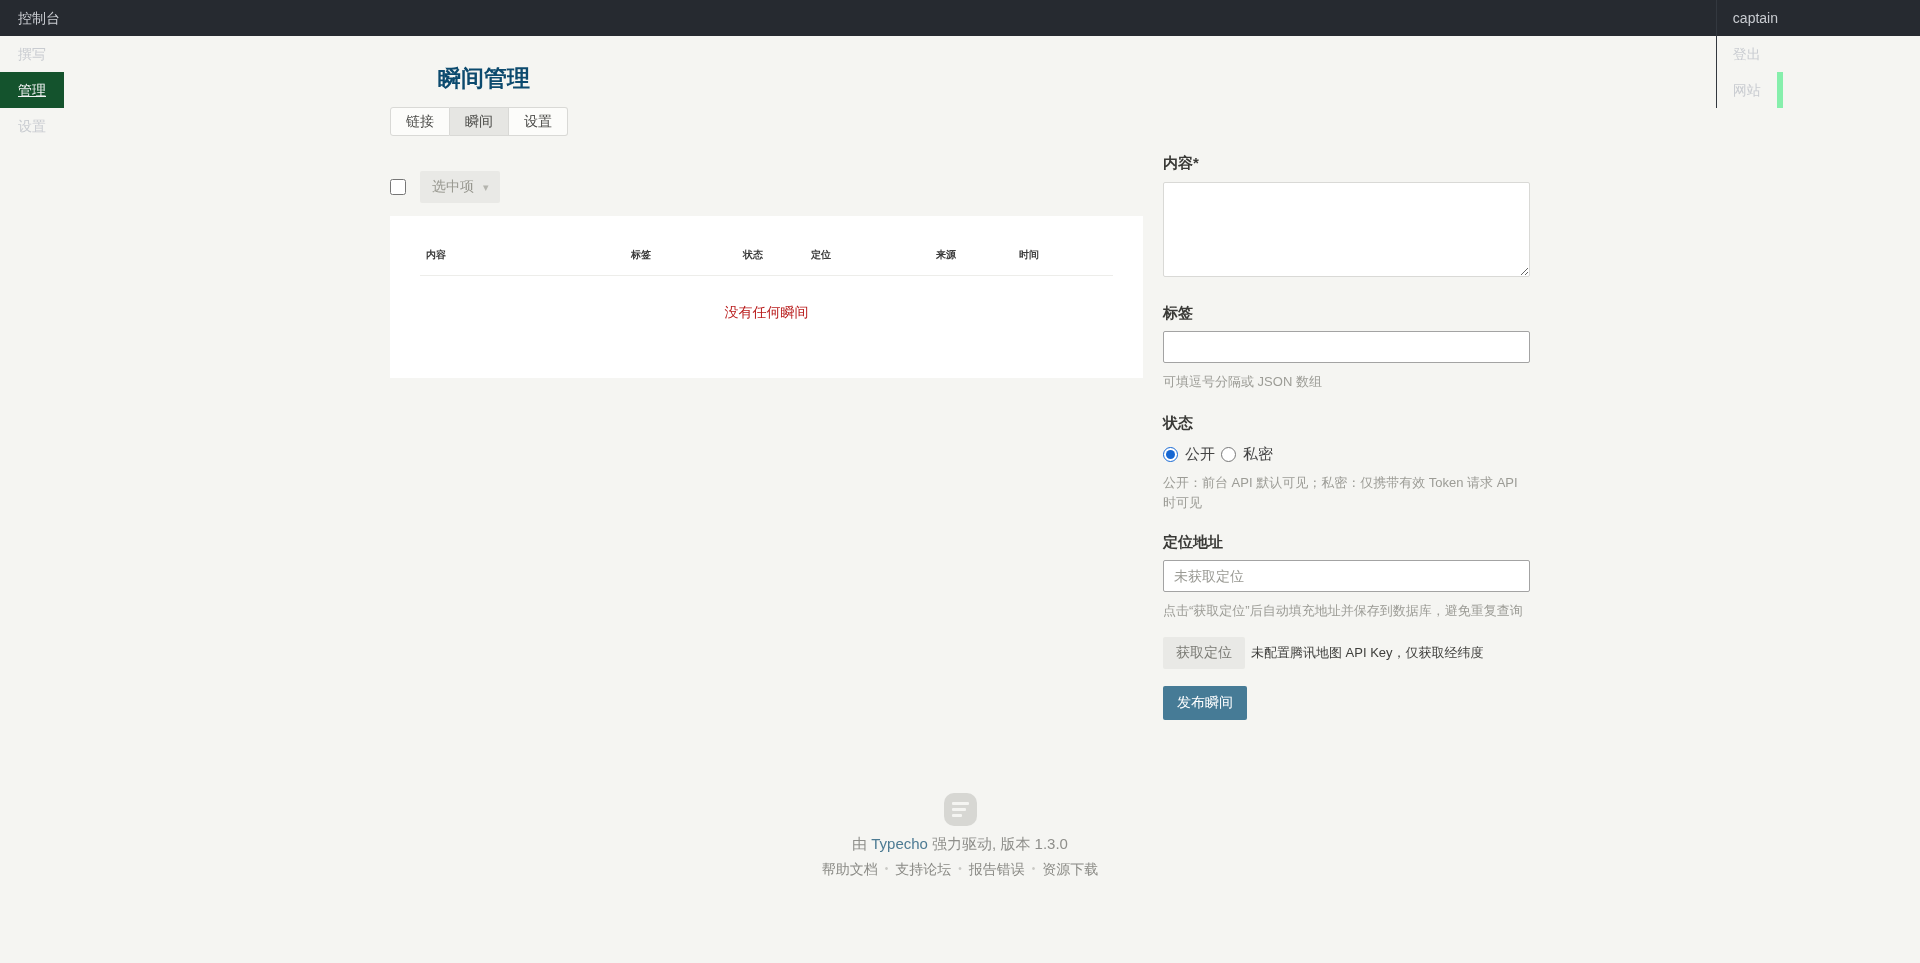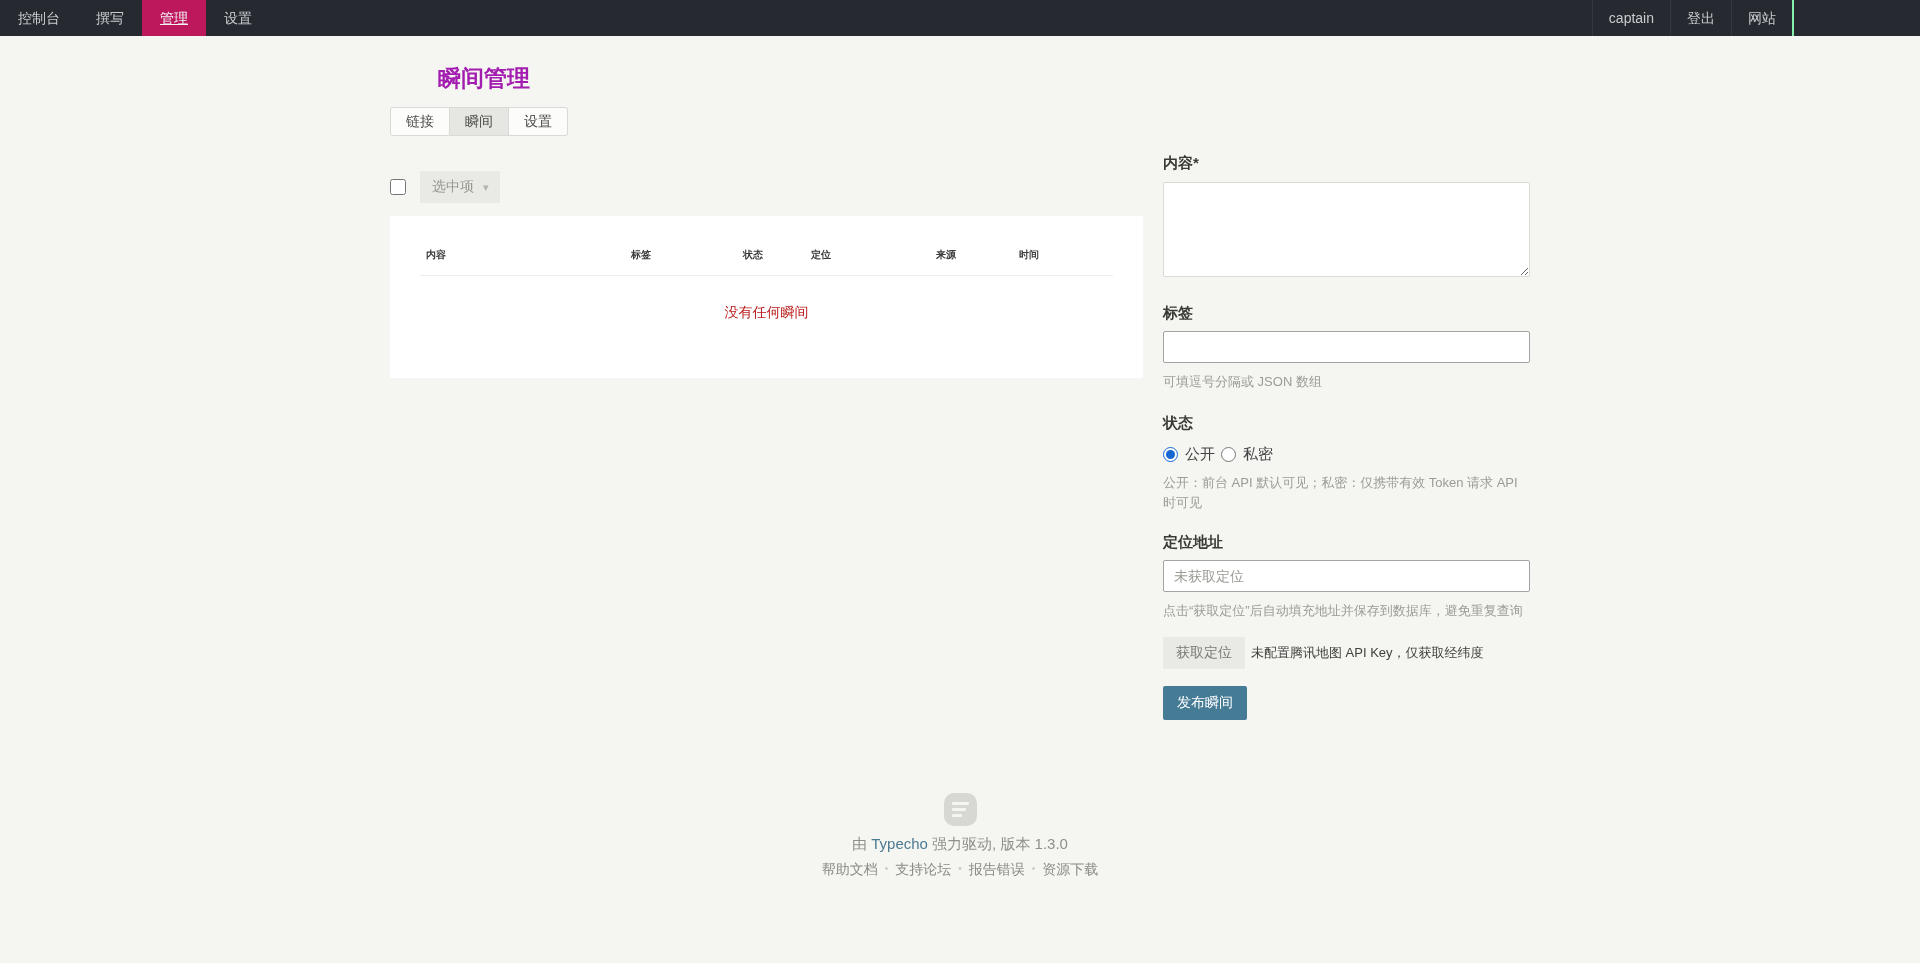--- a/index.html
+++ b/index.html
@@ -10,34 +10,34 @@
     color: #444;
     font-size: 14px;
   }
   .page { width: 1920px; min-height: 963px; }
 
   
   .topnav {
     height: 36px; background: #262A30;
     display: flex; justify-content: space-between; align-items: stretch;
   }
-  .topnav .nav-left, .topnav .nav-right { display: flex; align-items: flex-start; }
+  .topnav .nav-left, .topnav .nav-right { display: flex; align-items: flex-start; flex-direction: column; }
   .nav-item {
     color: #C9CCD1; line-height: 36px; padding: 0 18px;
     font-size: 14px; cursor: pointer; text-decoration: none; display: block;
   }
-  .nav-item.active { background: #be185d; color: #F2F3F4; text-decoration: underline; }
+  .nav-item.active { background: #14532d; color: #F2F3F4; text-decoration: underline; }
   .nav-right { margin-right: 126px; }
   .nav-right .nav-item { border-left: 1px solid #33383F; padding: 0 16px; }
-  .nav-right .nav-item:last-child { border-right: 2px solid #86efac; }
+  .nav-right .nav-item:last-child { border-right: 6px solid #86efac; }
 
   
   .container { width: 1140px; margin: 0 auto; }
   .page-title {
-    font-size: 23px; font-weight: bold; color: #a21caf;
+    font-size: 23px; font-weight: bold; color: #0c4a6e;
     margin: 29px 0 14px; line-height: 1.2; padding-left: 48px;
   }
   .main-row { display: flex; gap: 20px; align-items: flex-start; }
   .col-left { width: 753px; }
   .col-right { width: 367px; padding-top: 47px; }
 
   
   .btn-group { display: inline-flex; }
   .tab-btn {
     padding: 5px 15px; font-size: 14px; color: #4D4D4A;

